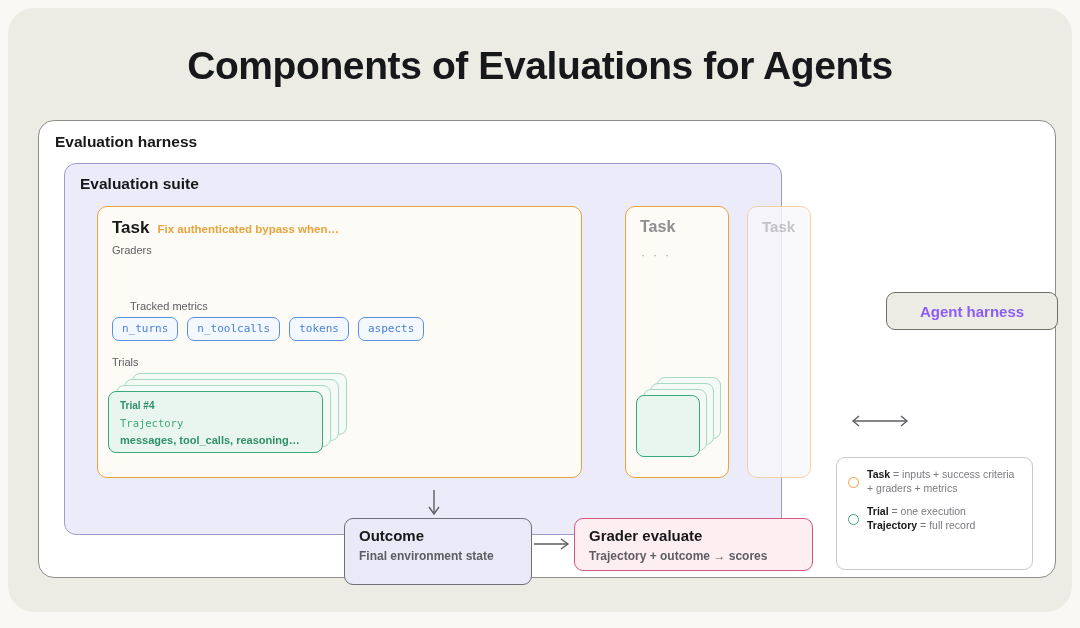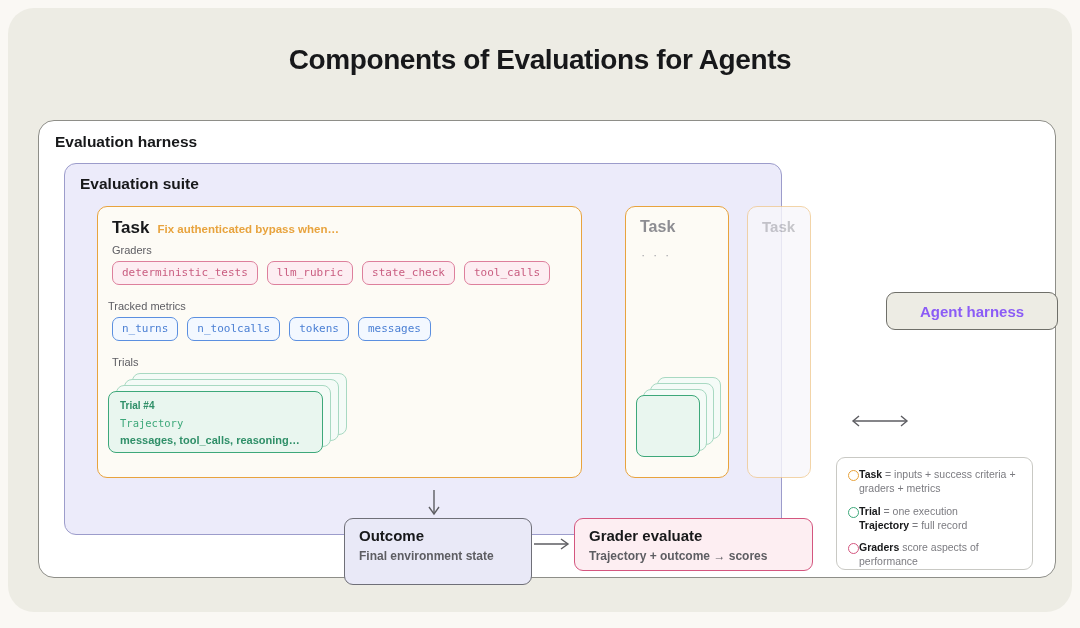--- a/index.html
+++ b/index.html
@@ -11,21 +11,21 @@
   }
   .page {
     position: absolute; left: 8px; top: 8px;
     width: 1064px; height: 604px;
     background: #edece4;
     border-radius: 26px;
   }
   .title {
     position: absolute; left: 0; top: 36px; width: 100%;
     text-align: center;
-    font-size: 28px; font-weight: 700; color: #17181a;
+    font-size: 39px; font-weight: 700; color: #17181a;
     letter-spacing: -0.4px;
   }
   
   .harness {
     position: absolute; left: 30px; top: 112px;
     width: 1018px; height: 458px;
     background: #ffffff;
     border: 1.3px solid #8e8e88;
     border-radius: 16px;
   }
@@ -107,21 +107,21 @@
   .box-sub { position: absolute; left: 14px; top: 30px; font-size: 12px; color: #5d5d62; font-weight: 700; }
   .down-arrow { position: absolute; left: 418px; top: 482px; }
   .right-arrow { position: absolute; left: 526px; top: 528px; }
 
   
   .legend {
     position: absolute; left: 828px; top: 449px; width: 197px; height: 113px;
     background: #ffffff; border: 1.1px solid #c9c9c4; border-radius: 9px;
     padding: 10px 11px;
   }
-  .leg-item { display: flex; margin-bottom: 9px; }
+  .leg-item { display: flex; gap: 8px; margin-bottom: 9px; align-items: center; }
   .ring { width: 11px; height: 11px; border-radius: 50%; border: 1.8px solid; flex: 0 0 auto; margin-top: 2px; }
   .ring.o { border-color: #e8a33d; } .ring.g { border-color: #3da87a; } .ring.p { border-color: #d4567f; }
   .leg-txt { font-size: 10.5px; line-height: 1.32; color: #7b7b80; }
   .leg-txt b { color: #17181a; }
 </style>
 </head>
 <body>
 
 <div class="page">
 
@@ -133,33 +133,27 @@
     <div class="suite">
       <div class="suite-label">Evaluation suite</div>
 
       <div class="task task-main">
         <div class="task-head">
           <span class="task-title">Task</span>
           <span class="task-sub">Fix authenticated bypass when…</span>
         </div>
 
         <div class="sec-label" style="left:14px; top:37px;">Graders</div>
-        <div class="chiprow" style="left:14px; top:54px;">
-          <span class="chip chip-pink">deterministic_tests</span>
-          <span class="chip chip-pink">llm_rubric</span>
-          <span class="chip chip-pink">state_check</span>
-          <span class="chip chip-pink">tool_calls</span>
-        </div>
-
-        <div class="sec-label" style="left:10px; top:93px;text-align:right;">Tracked metrics</div>
+
+        <div class="sec-label" style="left:32px; top:93px;text-align:right;">Tracked metrics</div>
         <div class="chiprow" style="left:14px; top:110px;">
           <span class="chip chip-blue">n_turns</span>
           <span class="chip chip-blue">n_toolcalls</span>
           <span class="chip chip-blue">tokens</span>
-          <span class="chip chip-blue">messages</span>
+          <span class="chip chip-blue">aspects</span>
         </div>
 
         <div class="sec-label" style="left:14px; top:149px;">Trials</div>
 
         <div class="stack" style="left:10px; top:166px; width:250px; height:90px;">
           <div class="tcard ghost" style="left:24px; top:0;   width:215px; height:62px;"></div>
           <div class="tcard ghost" style="left:16px; top:6px; width:215px; height:62px;"></div>
           <div class="tcard ghost" style="left:8px;  top:12px;width:215px; height:62px;"></div>
           <div class="tcard" style="left:0; top:18px; width:215px; height:62px;">
             <div class="trial-no">Trial #4</div>
@@ -219,19 +213,15 @@
 
   <div class="legend">
     <div class="leg-item">
       <span class="ring o"></span>
       <span class="leg-txt"><b>Task</b><span> = inputs + success criteria + graders + metrics</span></span>
     </div>
     <div class="leg-item">
       <span class="ring g"></span>
       <span class="leg-txt"><b>Trial</b><span> = one execution</span><br><b>Trajectory</b><span> = full record</span></span>
     </div>
-    <div class="leg-item">
-      <span class="ring p"></span>
-      <span class="leg-txt"><b>Graders</b><span> score aspects of performance</span></span>
-    </div>
   </div>
 
 </div>
 
 </body></html>

